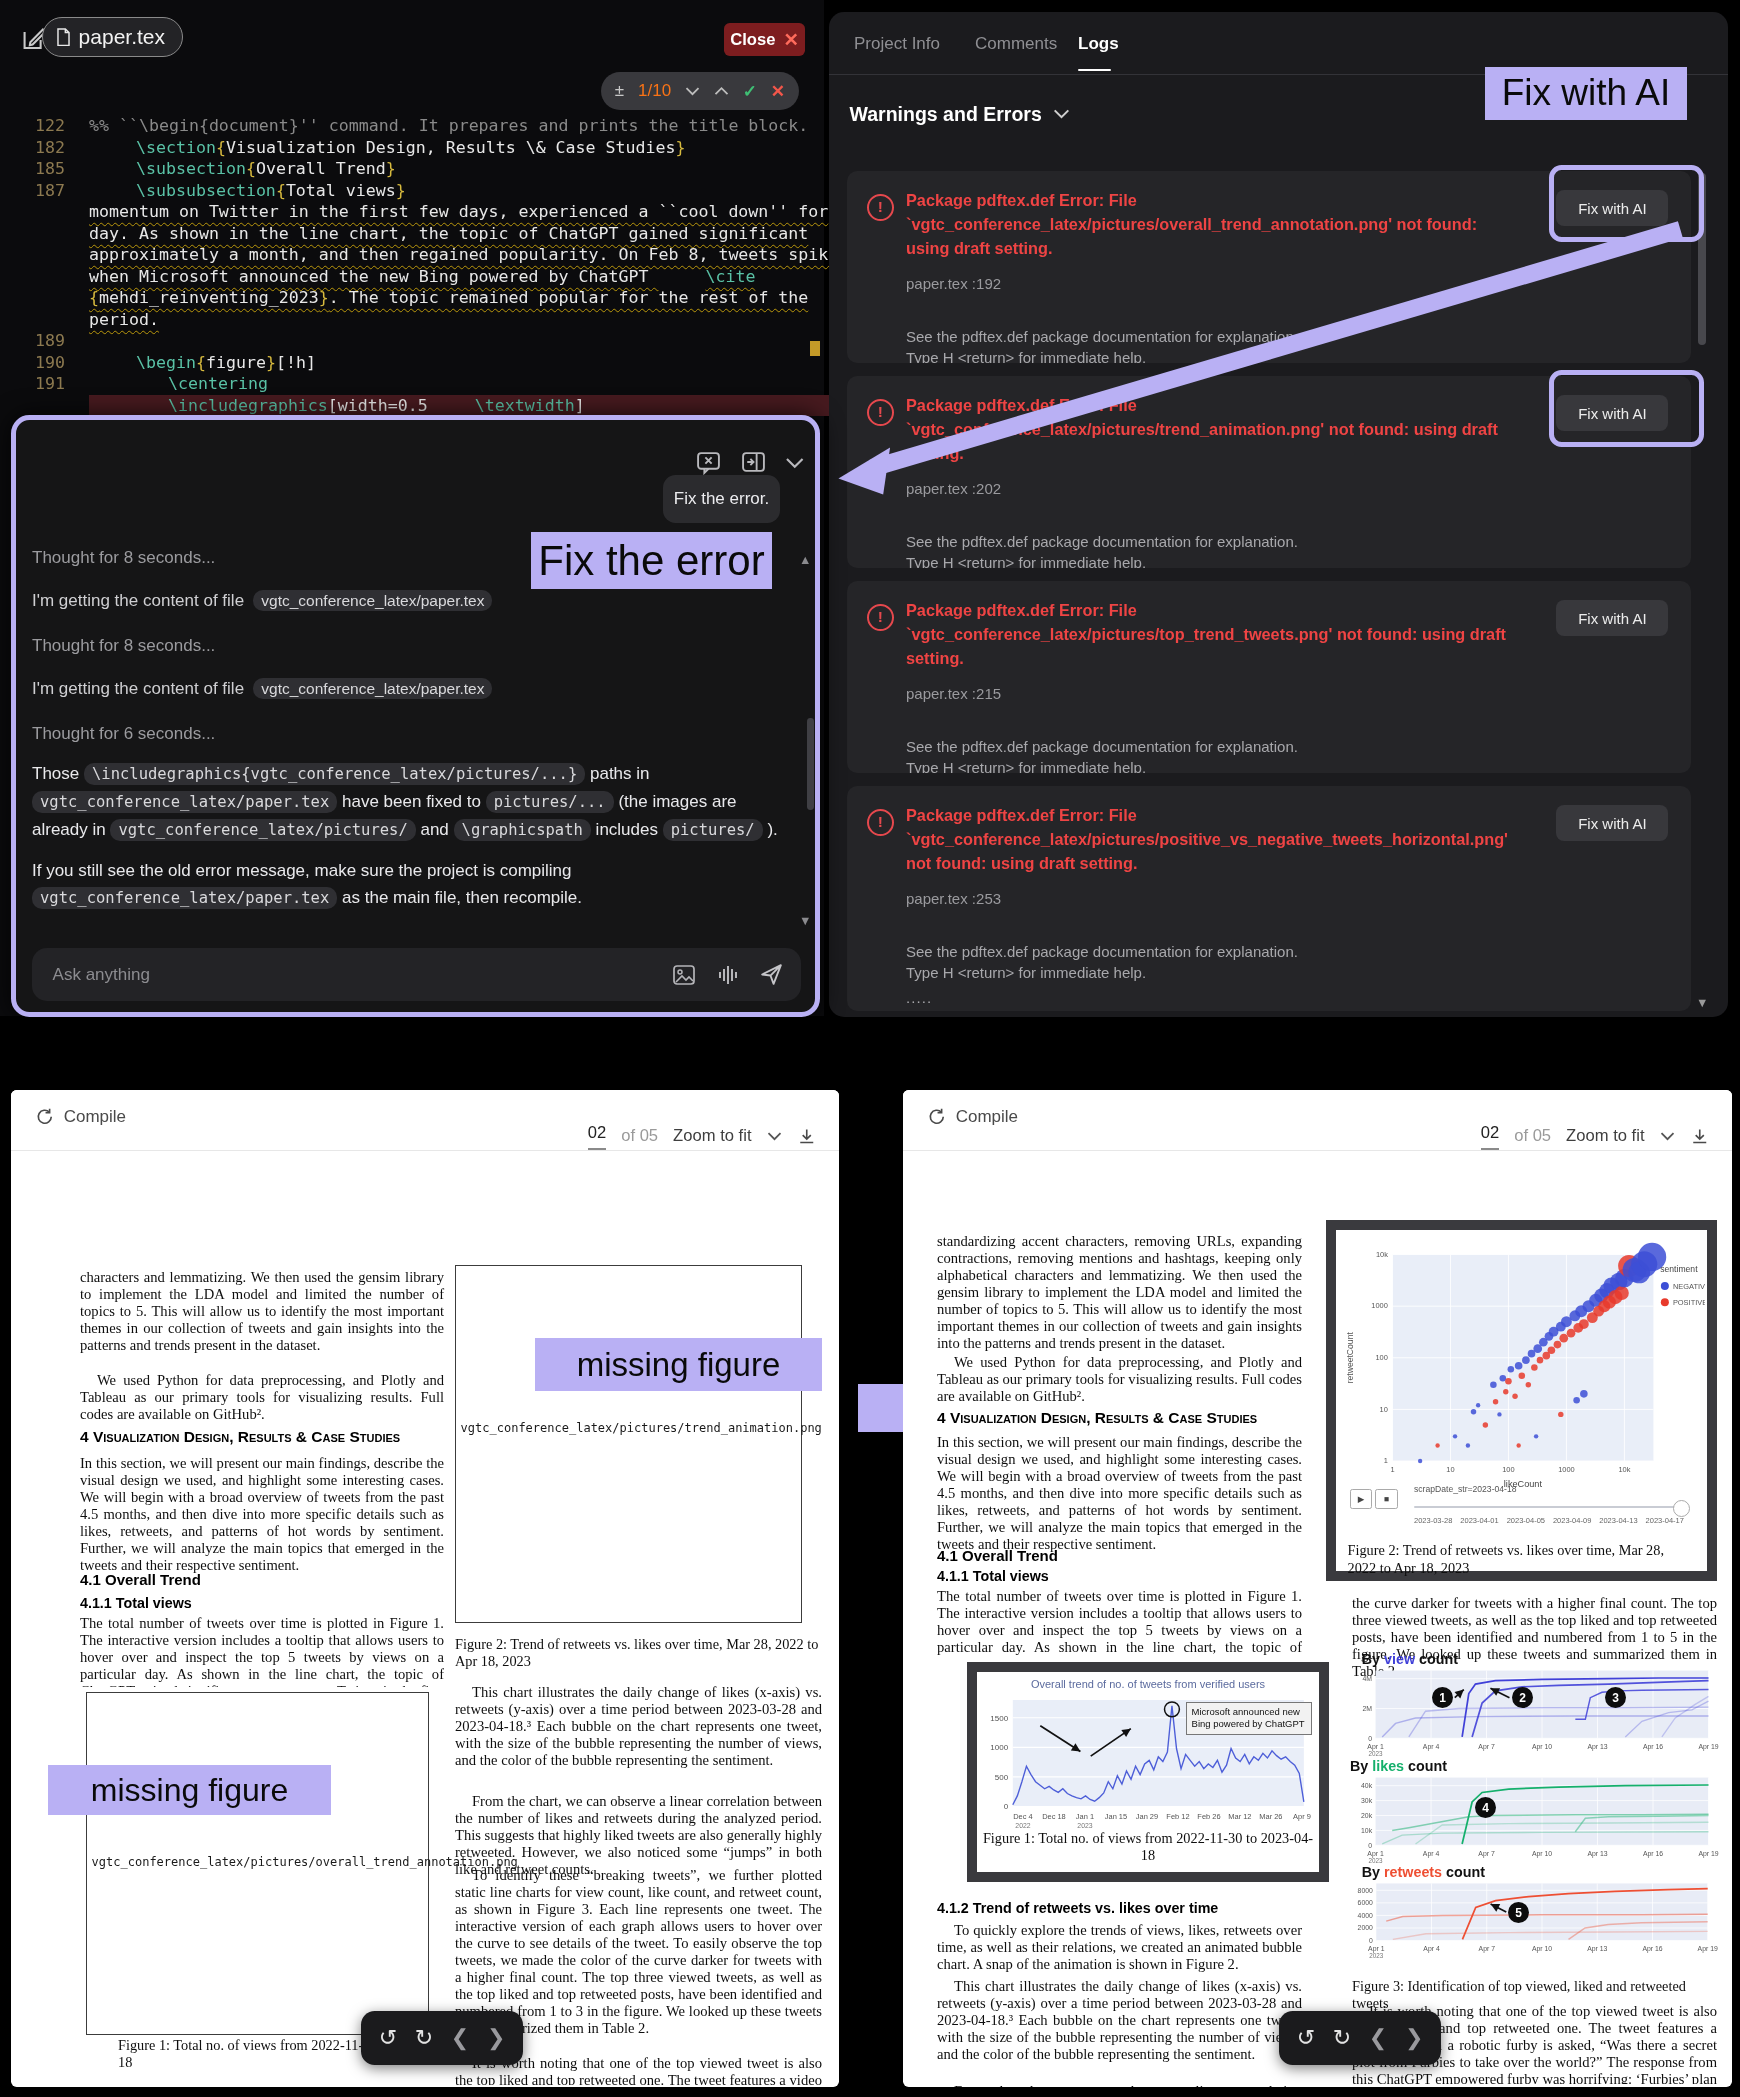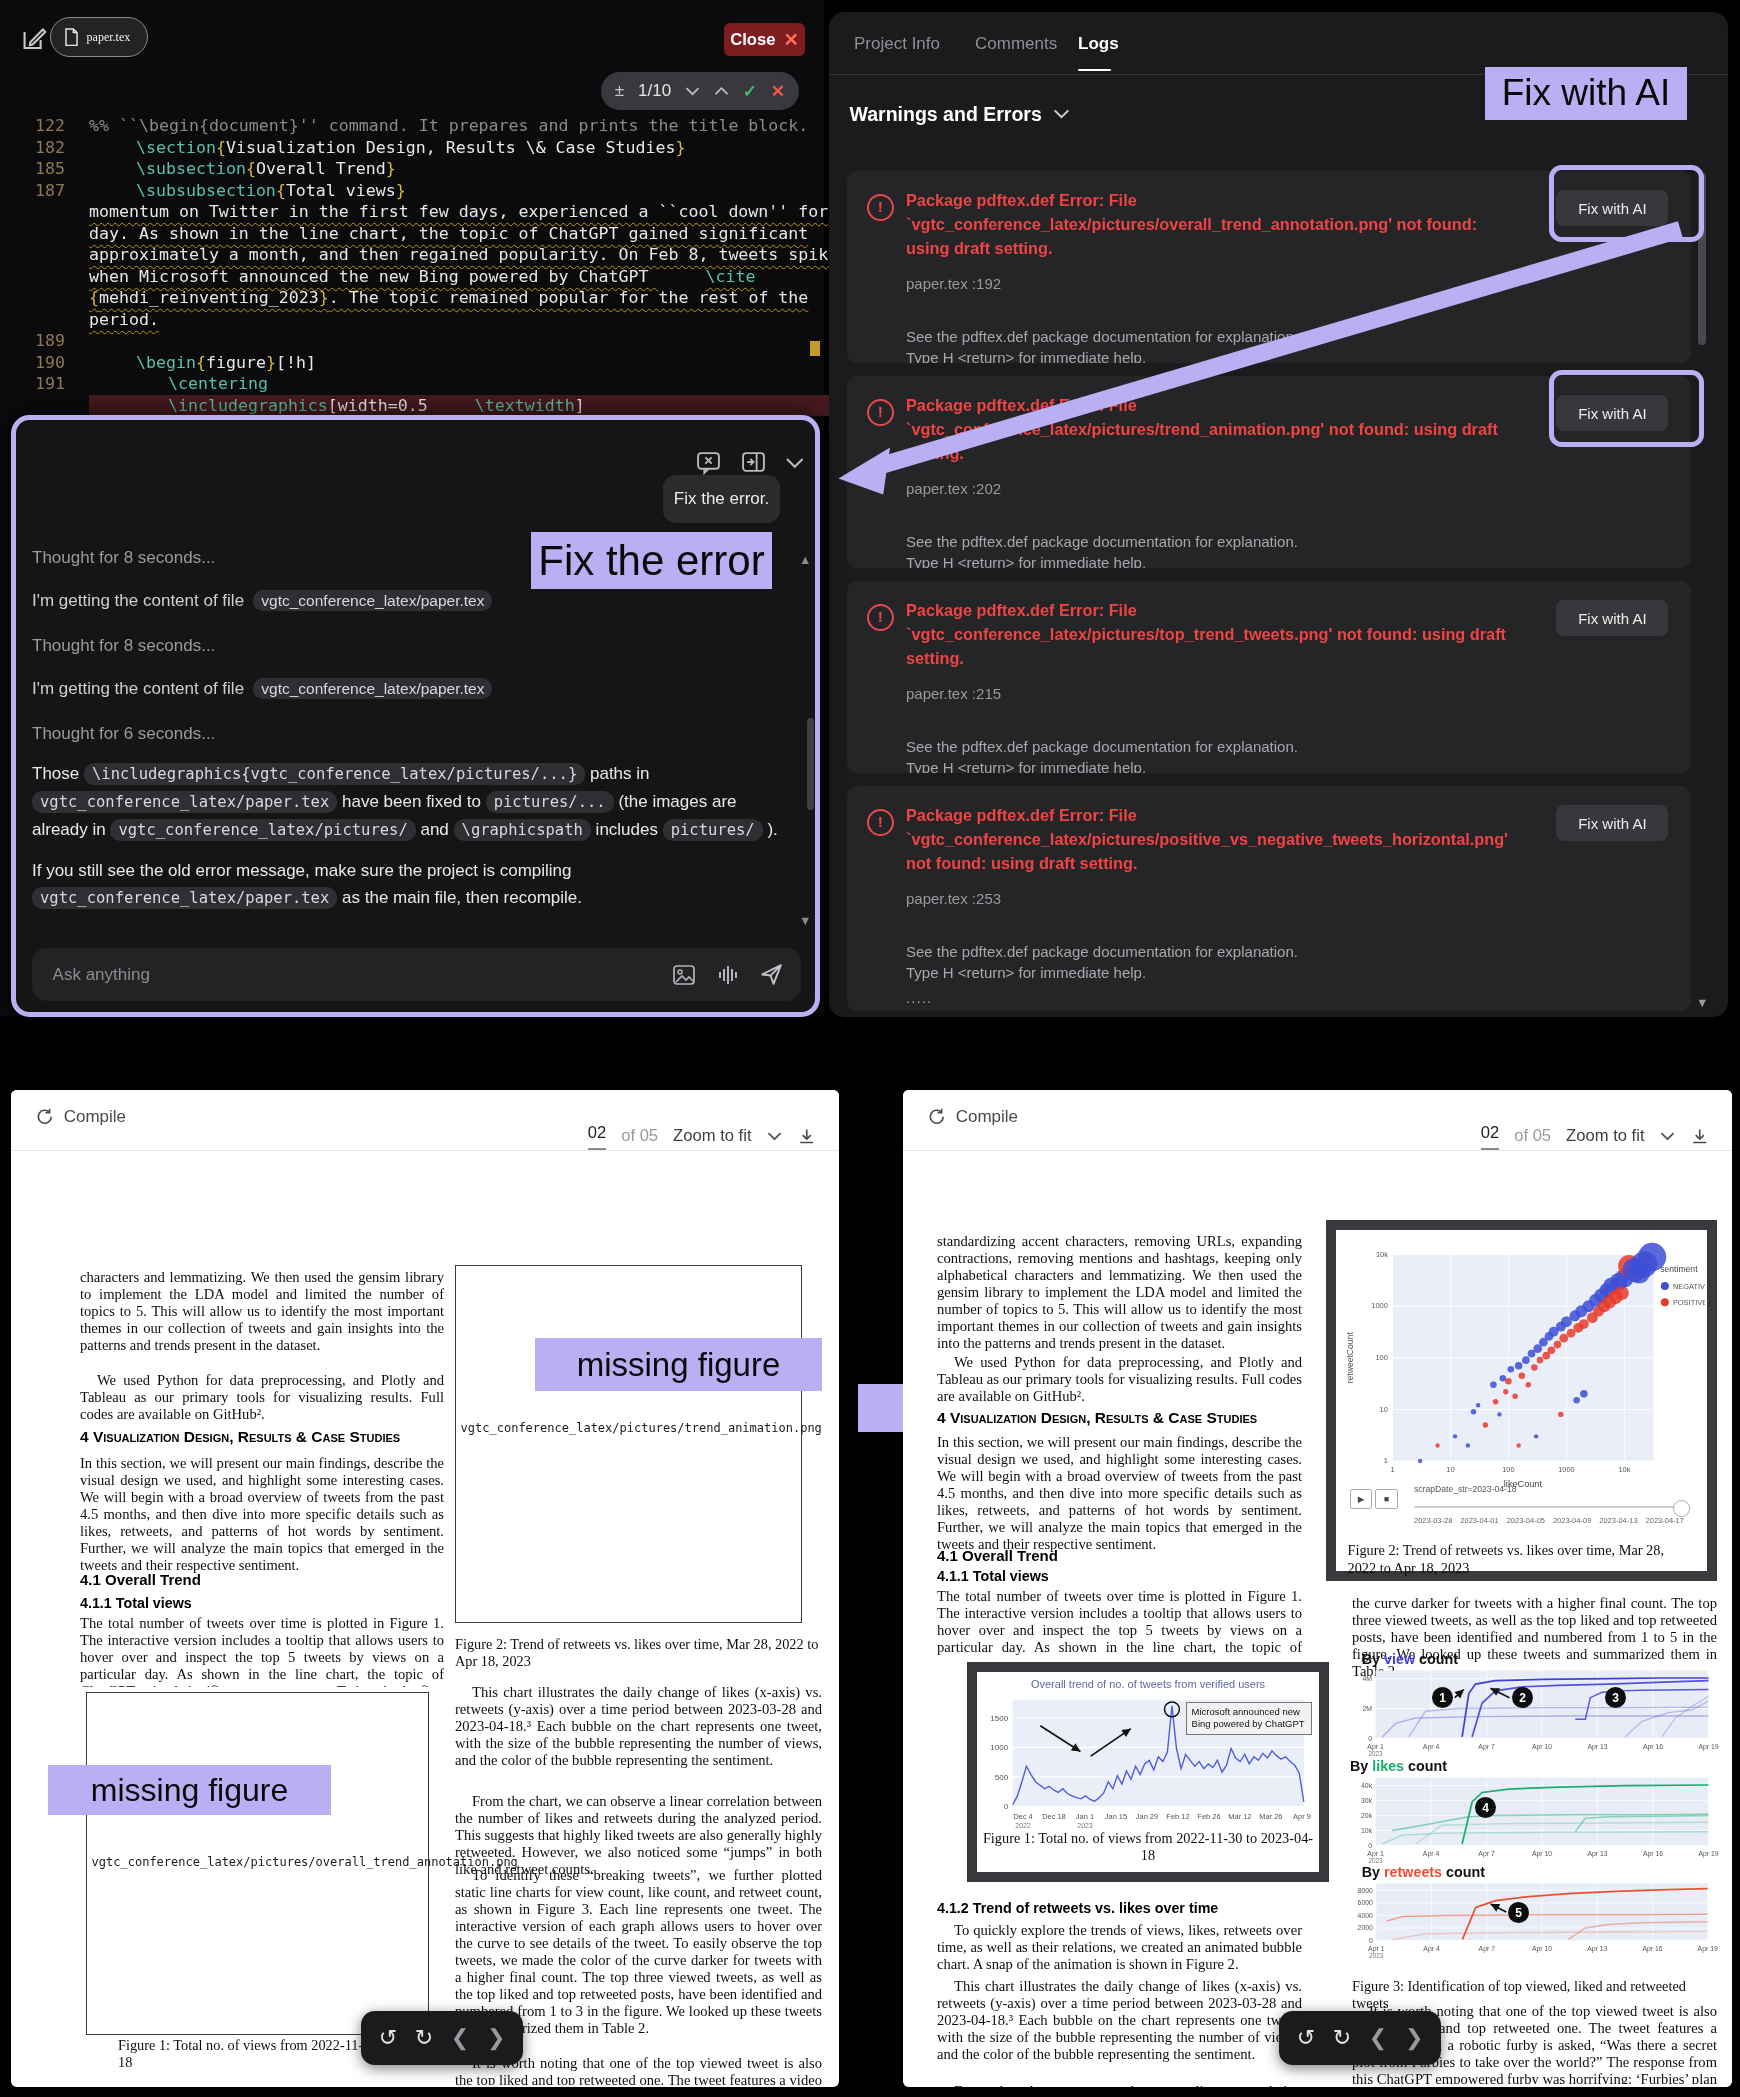--- a/index.html
+++ b/index.html
@@ -2,23 +2,23 @@
 <html style="font-size:9.2px"><head>
 <meta charset="utf-8">
 <style>
   html,body{margin:0;padding:0;background:#000;}
   #app{position:relative;width:1740px;height:2097px;background:#000;overflow:hidden;
        font-family:"Liberation Sans",sans-serif;}
   .abs{position:absolute;}
 
   
   #editor{left:0;top:0;width:824px;height:1016px;background:#0b0b0d;}
-  #paper-tab{left:50px;top:17px;height:38px;border:1.7px solid #8a8a8a;border-radius:20.6px;
+  #paper-tab{left:42px;top:17px;height:38px;border:1.7px solid #8a8a8a;border-radius:20.6px;
      background:#232326;color:#f2f2f2;display:flex;align-items:center;padding:0 17px 0 12.6px;
-     font-size:12px;gap:8px;font-family:Liberation Serif, serif;}
+     font-size:21px;gap:8px;}
   #close-btn{left:724px;top:23px;width:81px;height:33px;background:#7d1d1f;border-radius:5.7px;
      display:flex;align-items:center;justify-content:center;gap:8px;color:#fff;font-size:16.6px;font-weight:bold;}
   #close-btn .x{color:#ff6b5c;font-size:18.4px;font-weight:bold;}
   #review-pill{left:601px;top:72px;width:198px;height:38px;background:#39393d;border-radius:20.6px;
      display:flex;align-items:center;justify-content:space-evenly;color:#c9c9c9;font-size:17px;}
   #review-pill .chk{color:#3fbf74;font-weight:bold;} #review-pill .crs{color:#f2564a;font-weight:bold;}
   #code-lines{left:16px;top:115px;width:797px;font-family:"DejaVu Sans Mono",monospace;font-size:16.6px;}
   .cl{height:21.5px;line-height:21.5px;white-space:pre;position:relative;}
   .cl .ln{display:inline-block;width:49px;text-align:right;margin-right:24px;color:#8d7a50;}
   .cm{color:#8a8a8a;} .kw{color:#5ac2a6;margin-left:47px;} .br{color:#d7ba3e;} .tx{color:#e8e8e8;}
@@ -105,21 +105,21 @@
         <path d="M2 1 L10 1 L14 5 L14 19 L2 19 Z M10 1 L10 5 L14 5" fill="none" stroke="#e8e8e8" stroke-width="1.6"></path>
       </svg>
       <span>paper.tex</span>
     </div>
     <div id="close-btn" class="abs">
       <span>Close</span>
       <span class="x">✕</span>
     </div>
     <div id="review-pill" class="abs">
       <span>±</span>
-      <span style="color:#e5e5e5">1/10</span>
+      <span style="color:#f97316">1/10</span>
       <svg width="15" height="10.3" viewBox="0 0 20 12">
         <polyline points="2,2 10,10 18,2" fill="none" stroke="#bdbdbd" stroke-width="2.4"></polyline>
         </svg>
       <svg width="15" height="10.3" viewBox="0 0 20 12">
         <polyline points="2,10 10,2 18,10" fill="none" stroke="#bdbdbd" stroke-width="2.4"></polyline>
         </svg>
       <span class="chk">✓</span>
       <span class="crs">✕</span>
     </div>
     <div id="code-lines" class="abs">

